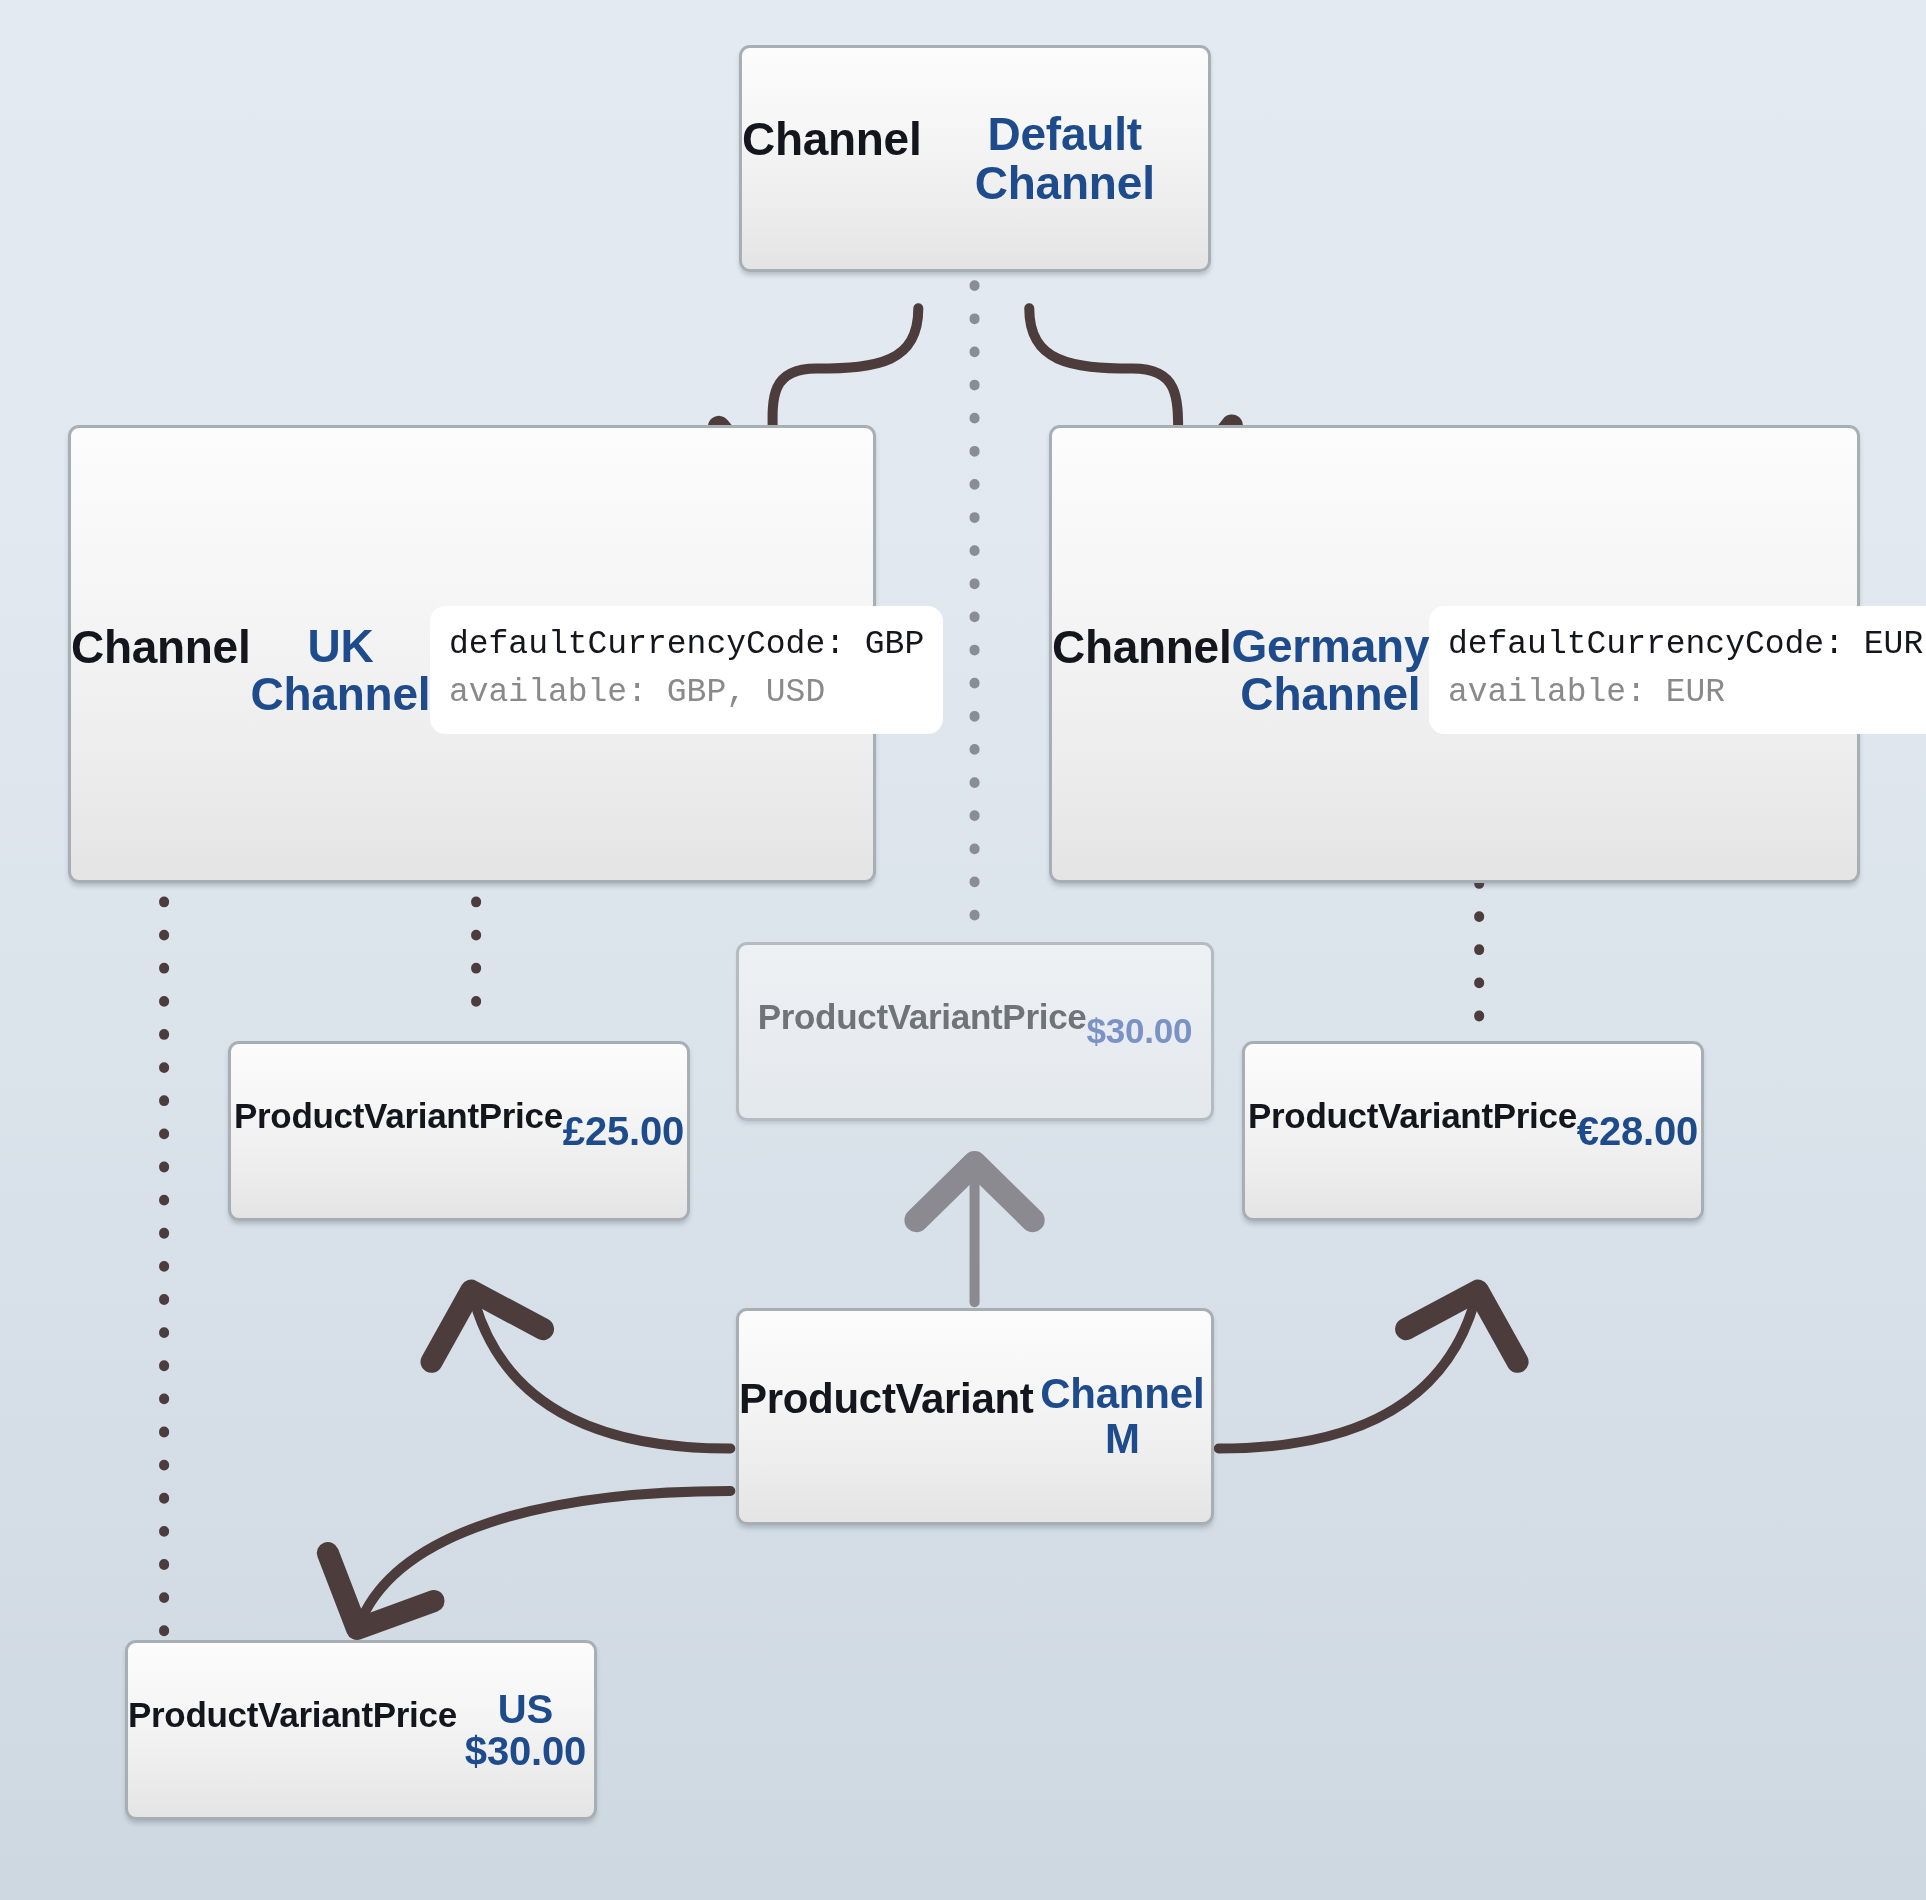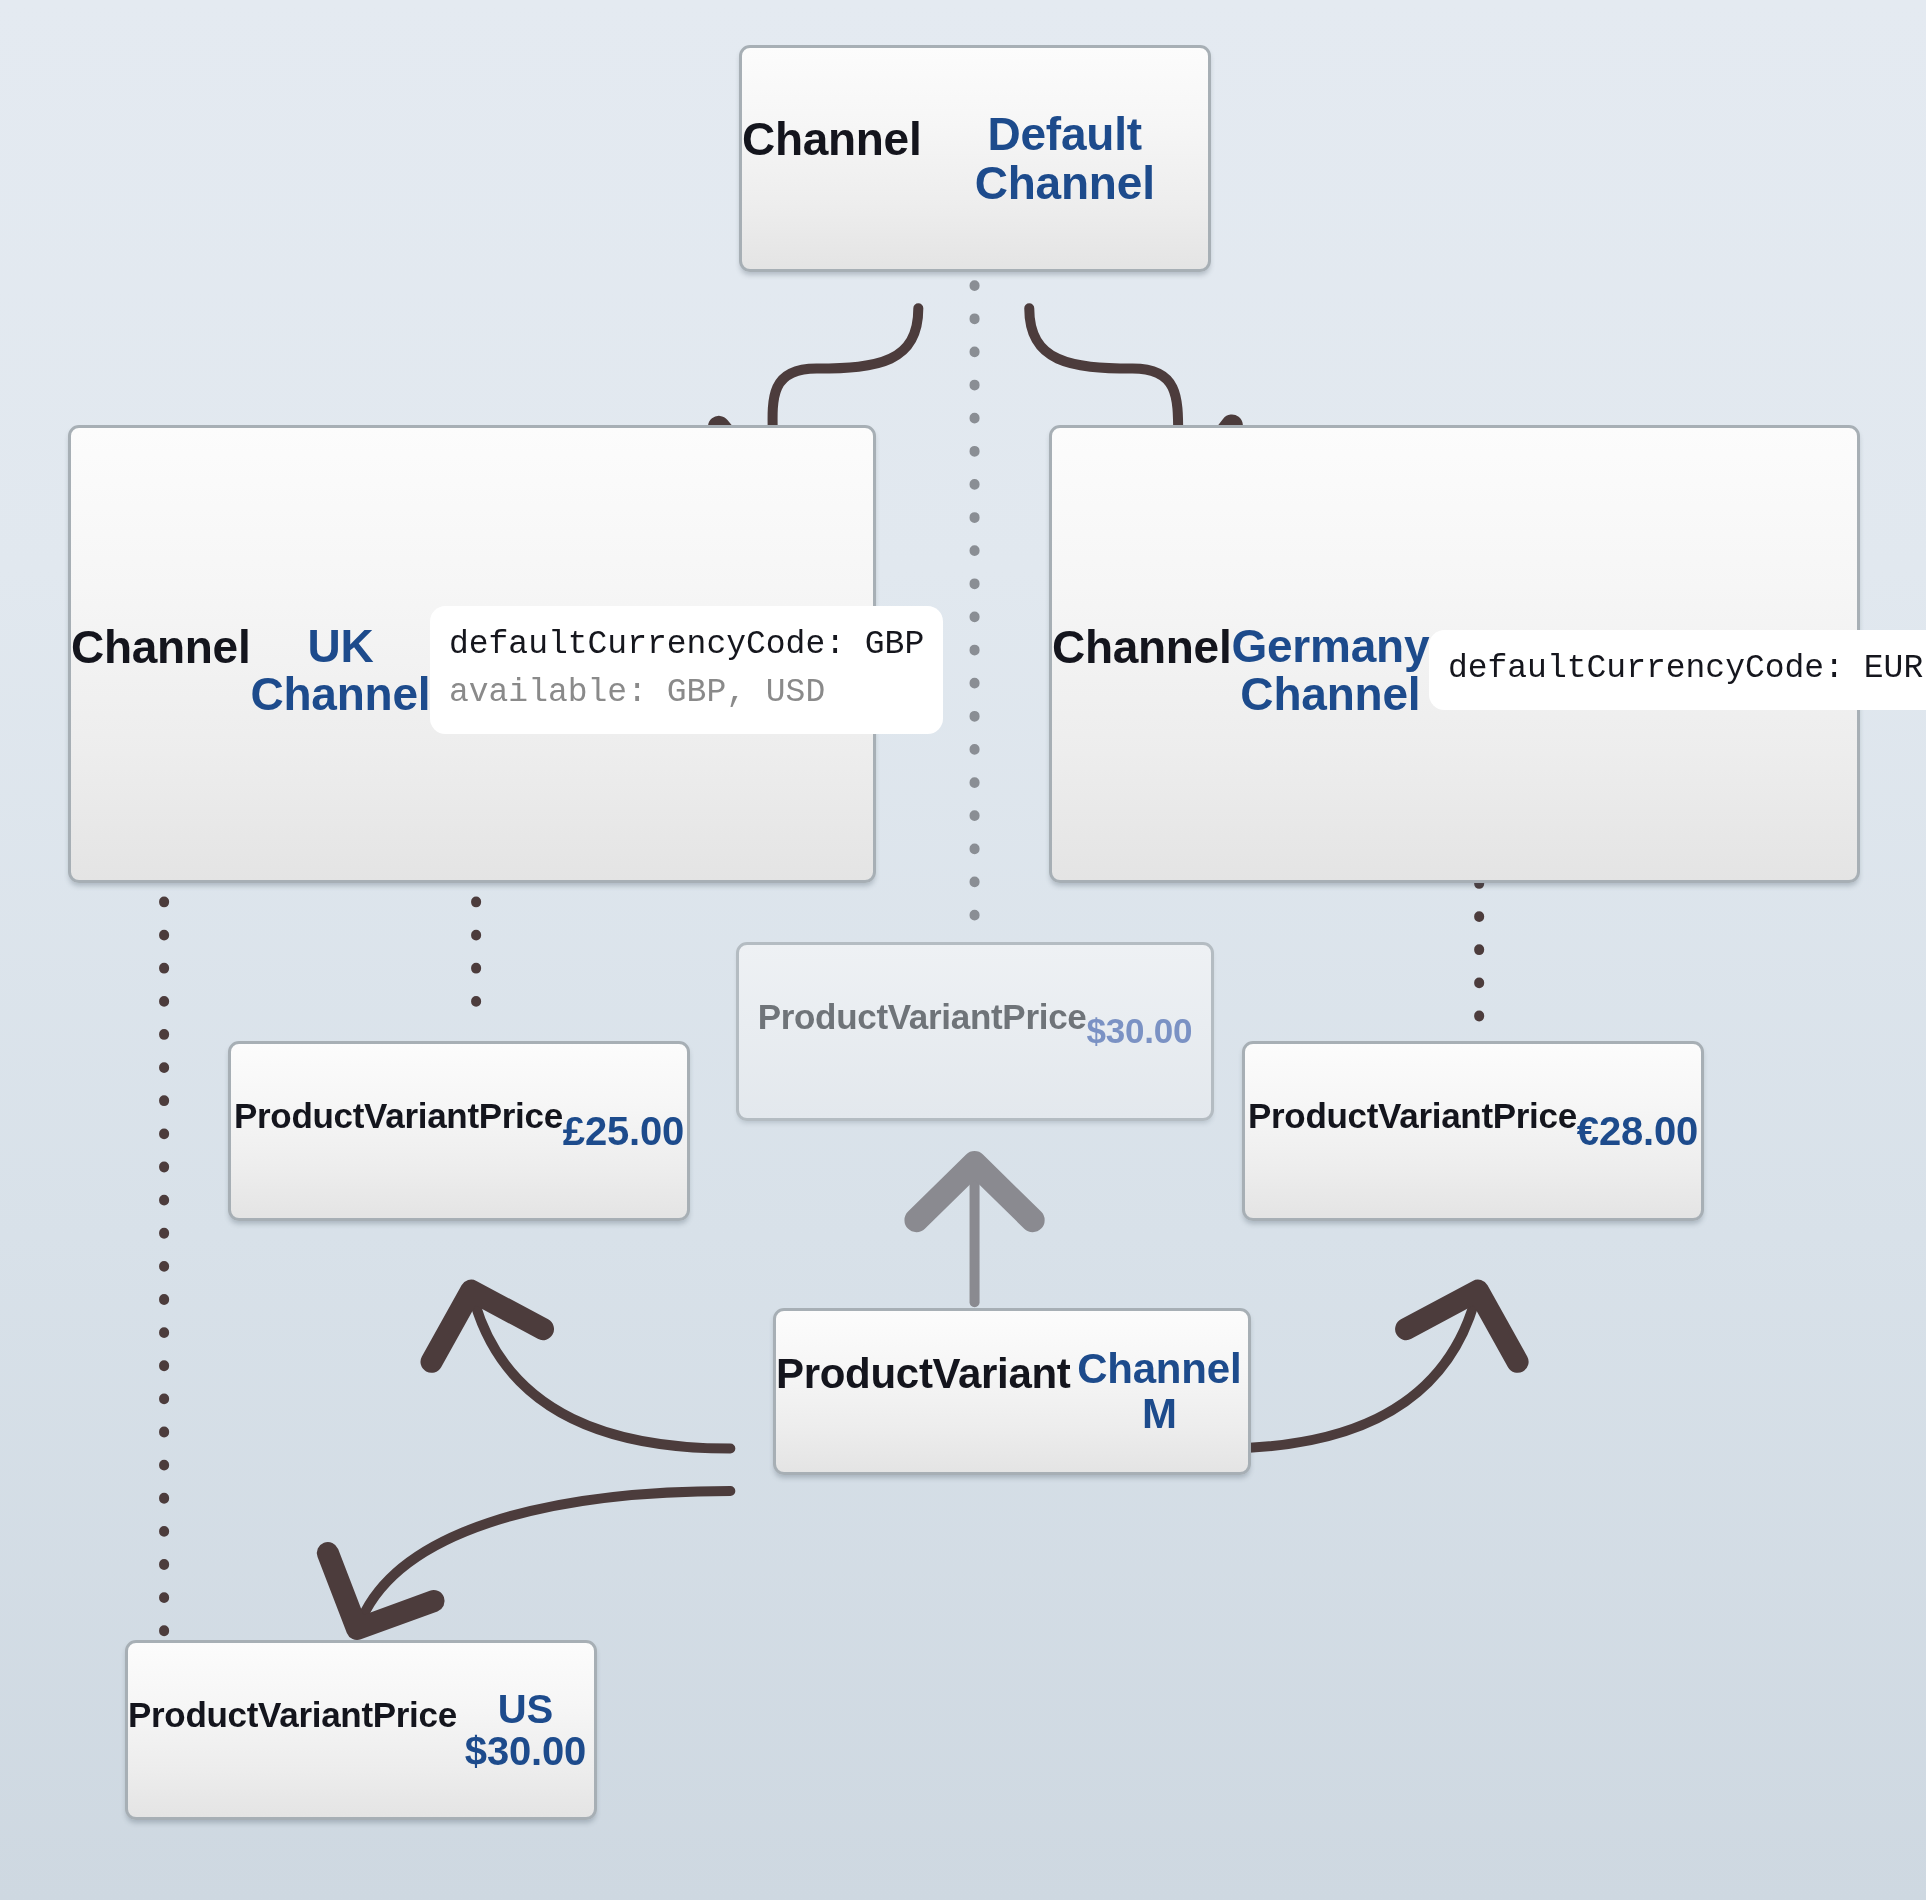--- a/index.html
+++ b/index.html
@@ -121,21 +121,21 @@
     left: 736px;  top: 942px;  width: 478px;  height: 179px;
     border-color: #b4bcc2;
     background: linear-gradient(180deg, #eef1f4 0%, #e9edf1 45%, #e3e8ed 100%);
     box-shadow: 0 3.9px 5.4px -2.3px rgba(70,85,100,0.22);
   }
   #node-price-usd-ghost .type  { font-size: 35px; color: #6f7479; margin-bottom: 29px; }
   #node-price-usd-ghost .value { font-size: 35px; color: #7b92c4; }
 
   
   #node-product-variant {
-    left: 736px;  top: 1308px;  width: 478px;  height: 167px; margin-left: 37px;
+    left: 736px;  top: 1308px;  width: 478px;  height: 217px;
   }
   #node-product-variant .type  { font-size: 42px; margin-bottom: 35px; }
   #node-product-variant .value { font-size: 42px; }
 </style>
 </head>
 <body>
 
 <div id="stage">
 
   <svg id="wires" viewBox="0 0 2500 2467">
@@ -181,20 +181,21 @@
       <div class="a-main">defaultCurrencyCode: GBP</div>
       <div class="a-sub">available: GBP, USD</div>
     </div>
   </div>
 
   <div class="node channel-big" id="node-germany-channel">
     <div class="type">Channel</div>
     <div class="value">Germany Channel</div>
     <div class="attrs">
       <div class="a-main">defaultCurrencyCode: EUR</div>
+      <div class="a-sub">available: EUR</div>
     </div>
   </div>
 
   <div class="node price" id="node-price-gbp">
     <div class="type">ProductVariantPrice</div>
     <div class="value">£25.00</div>
   </div>
 
   <div class="node price" id="node-price-usd-ghost">
     <div class="type">ProductVariantPrice</div>

